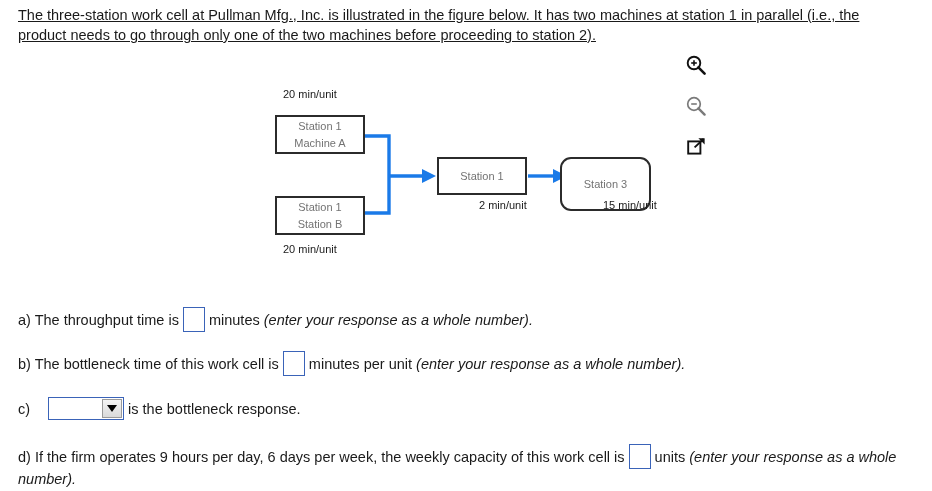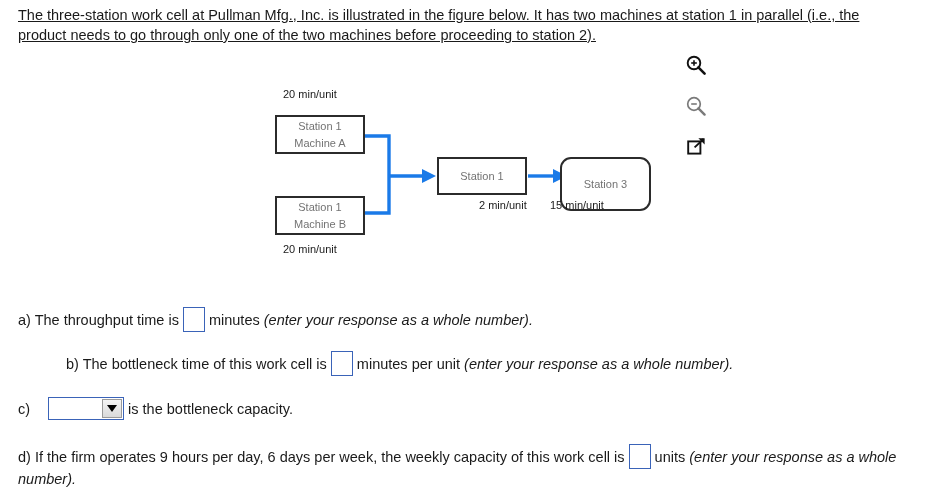--- a/index.html
+++ b/index.html
@@ -74,32 +74,32 @@
   }
 
   #box-m-a { left: 275px; top: 115px; width: 90px; height: 39px; }
   #box-m-b { left: 275px; top: 196px; width: 90px; height: 39px; }
   #box-s2  { left: 437px; top: 157px; width: 90px; height: 38px; }
   #box-s3  { left: 560px; top: 157px; width: 91px; height: 54px; border-radius: 11px; }
 
   #cap-a-top { left: 283px; top: 88px; }
   #cap-b-bot { left: 283px; top: 243px; }
   #cap-s2    { left: 447px; top: 199px; margin-left: 32px; }
-  #cap-s3    { left: 550px; top: 199px; }
+  #cap-s3    { left: 603px; top: 199px; }
 
   
   .q {
     position: absolute;
     font-size: 14.5px;
     line-height: 20px;
     color: #1a1a1a;
     white-space: nowrap;
   }
   #q-a { left: 18px; top: 307px; text-align: right; }
-  #q-b { left: 18px; top: 351px; margin-left: 48px; }
+  #q-b { left: 18px; top: 351px; }
   #q-c { left: 18px; top: 397px; }
   #q-d { left: 18px; top: 444px; width: 895px; white-space: normal; }
 
   .q em, .ital {
     font-style: italic;
   }
 
   .answer-box {
     display: inline-block;
     width: 22px;
@@ -188,21 +188,21 @@
     <polygon points="553,169 567,176 553,183" fill="#1a7ae8"></polygon>
   </svg>
 
   <div class="node-box" id="box-m-a">
     <div>Station 1</div>
     <div>Machine A</div>
   </div>
 
   <div class="node-box" id="box-m-b">
     <div>Station 1</div>
-    <div>Machine B</div>
+    <div>Station B</div>
   </div>
 
   <div class="node-box" id="box-s2">
     <div>Station 1</div>
   </div>
 
   <div class="node-box" id="box-s3">
     <div>Station 3</div>
   </div>
 
@@ -218,19 +218,19 @@
 </div>
 
 <div class="q" id="q-b">
   <span>b) The bottleneck time of this work cell is</span><span class="answer-box"></span><span>minutes per unit</span>
   <em class="ital">(enter your response as a whole number).</em>
 </div>
 
 <div class="q" id="q-c">
   <span>c)</span><span class="dropdown"><span class="sel-value"></span><span class="arrow-btn">
         <span></span>
-      </span></span><span>is the bottleneck capacity.</span>
+      </span></span><span>is the bottleneck response.</span>
 </div>
 
 <div class="q" id="q-d">
   <span>d) If the firm operates 9 hours per day, 6 days per week, the weekly capacity of this work cell is</span><span class="answer-box"></span><span>units</span>
   <em class="ital">(enter your response as a whole number).</em>
 </div>
 
 </body></html>

